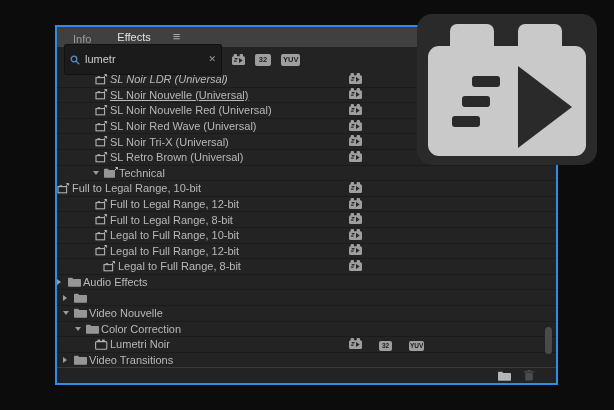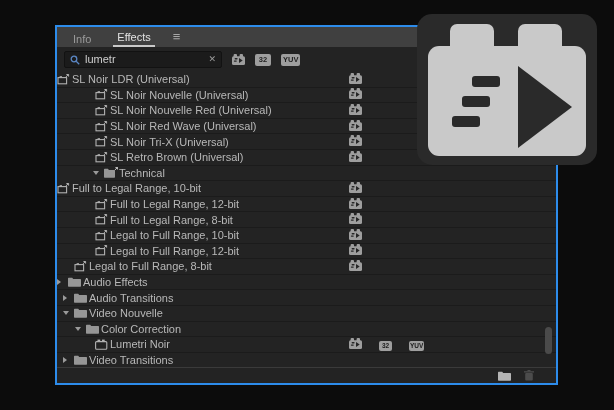--- a/index.html
+++ b/index.html
@@ -11,21 +11,21 @@
 
   
   .tab-bar { height:20px; background:#404040; display:flex; align-items:flex-end;
              padding-left:12px; font-size:11px; color:#9a9a9a; }
   .tab { padding:3px 4px 2px; margin-right:18px; }
   .tab.active { color:#e2e2e2; border-bottom:2px solid #c9c9c9; }
   .menu-icon { color:#a8a8a8; font-size:13px; padding-bottom:3px; }
 
   
   .search-row { display:flex; align-items:center; height:25px; padding:0 8px 0 7px; gap:10px; }
-  .search-field { display:flex; align-items:center; width:158px; height:17px;
+  .search-field { display:flex; align-items:center; width:158px; height:31px;
                   background:#1b1b1b; border:1px solid #121212; border-radius:2px;
                   padding:0 5px; gap:5px; }
   .search-value { flex:1; color:#cfcfcf; font-size:11px; line-height:1; }
   .clear-icon { color:#9a9a9a; font-size:9px; line-height:1; }
   .fbadge { display:inline-flex; align-items:center; justify-content:center; }
   .badge-chip { display:inline-flex; align-items:center; justify-content:center;
                 height:12px; min-width:16px; padding:0 2px; background:#9e9e9e;
                 border-radius:2px; color:#1f1f1f; font-size:7.5px; font-weight:bold; }
 
   
@@ -89,42 +89,42 @@
           <rect x="2.6" y="4.1" width="3" height="1.3" rx=".6" fill="#262626"></rect>
           <rect x="1.8" y="6.4" width="3" height="1.3" rx=".6" fill="#262626"></rect>
           <path d="M7 3.9 L10.7 6.5 L7 9.1 Z" fill="#262626"></path>
         </svg>
       </span>
     <span class="fbadge badge-chip">32</span>
     <span class="fbadge badge-chip">YUV</span>
   </div>
 
   <div class="list" id="effects-list">
-      <div class="row" style="">
+      <div class="row" style="padding-left: 38px; font-style: italic;">
         <span class="ricon">
           <svg width="13" height="11" viewBox="0 0 13 11">
             <rect x="1" y="3.6" width="8.6" height="6.2" fill="none" stroke="#b2b2b2" stroke-width="1.1"></rect>
             <rect x="2.6" y="2.2" width="2.4" height="1.4" fill="#b2b2b2"></rect>
             <path d="M11.4 0.6 L8.6 3.2" stroke="#b2b2b2" stroke-width="1" fill="none"></path>
             <path d="M9.4 0.5 L11.6 0.5 L11.6 2.6" fill="none" stroke="#b2b2b2" stroke-width="1"></path>
           </svg>
         </span>
         <span class="rlabel">SL Noir LDR (Universal)</span>
         <span class="badges">
           <span class="row-badge"><svg width="13" height="11" viewBox="0 0 13 11">
               <rect x="0" y="2.2" width="13" height="8.8" rx="1.5" fill="#9e9e9e"></rect>
               <rect x="1.6" y="0" width="3.4" height="4" rx="1" fill="#9e9e9e"></rect>
               <rect x="7.6" y="0" width="3.4" height="4" rx="1" fill="#9e9e9e"></rect>
               <rect x="2.6" y="4.1" width="3" height="1.3" rx=".6" fill="#262626"></rect>
               <rect x="1.8" y="6.4" width="3" height="1.3" rx=".6" fill="#262626"></rect>
               <path d="M7 3.9 L10.7 6.5 L7 9.1 Z" fill="#262626"></path>
             </svg></span>
         </span>
       </div>
-      <div class="row" style="padding-left: 38px;">
+      <div class="row" style="padding-left: 38px; text-decoration: underline;">
         <span class="ricon">
           <svg width="13" height="11" viewBox="0 0 13 11">
             <rect x="1" y="3.6" width="8.6" height="6.2" fill="none" stroke="#b2b2b2" stroke-width="1.1"></rect>
             <rect x="2.6" y="2.2" width="2.4" height="1.4" fill="#b2b2b2"></rect>
             <path d="M11.4 0.6 L8.6 3.2" stroke="#b2b2b2" stroke-width="1" fill="none"></path>
             <path d="M9.4 0.5 L11.6 0.5 L11.6 2.6" fill="none" stroke="#b2b2b2" stroke-width="1"></path>
           </svg>
         </span>
         <span class="rlabel">SL Noir Nouvelle (Universal)</span>
         <span class="badges">
@@ -333,21 +333,21 @@
           <span class="row-badge"><svg width="13" height="11" viewBox="0 0 13 11">
               <rect x="0" y="2.2" width="13" height="8.8" rx="1.5" fill="#9e9e9e"></rect>
               <rect x="1.6" y="0" width="3.4" height="4" rx="1" fill="#9e9e9e"></rect>
               <rect x="7.6" y="0" width="3.4" height="4" rx="1" fill="#9e9e9e"></rect>
               <rect x="2.6" y="4.1" width="3" height="1.3" rx=".6" fill="#262626"></rect>
               <rect x="1.8" y="6.4" width="3" height="1.3" rx=".6" fill="#262626"></rect>
               <path d="M7 3.9 L10.7 6.5 L7 9.1 Z" fill="#262626"></path>
             </svg></span>
         </span>
       </div>
-      <div class="row" style="padding-left: 17px;">
+      <div class="row" style="padding-left: 46px;">
         <span class="ricon">
           <svg width="13" height="11" viewBox="0 0 13 11">
             <rect x="1" y="3.6" width="8.6" height="6.2" fill="none" stroke="#b2b2b2" stroke-width="1.1"></rect>
             <rect x="2.6" y="2.2" width="2.4" height="1.4" fill="#b2b2b2"></rect>
             <path d="M11.4 0.6 L8.6 3.2" stroke="#b2b2b2" stroke-width="1" fill="none"></path>
             <path d="M9.4 0.5 L11.6 0.5 L11.6 2.6" fill="none" stroke="#b2b2b2" stroke-width="1"></path>
           </svg>
         </span>
         <span class="rlabel">Legal to Full Range, 8-bit</span>
         <span class="badges">
@@ -374,21 +374,20 @@
       </div>
       <div class="row" style="padding-left: 6px;">
         <span class="chev">
           <span class="tri-right"></span>
         </span>
         <span class="ricon">
           <svg width="13" height="10" viewBox="0 0 13 10">
             <path d="M0 1.5 Q0 .8 .7 .8 L4.2 .8 L5.2 2 L12.3 2 Q13 2 13 2.7 L13 9 Q13 9.7 12.3 9.7 L.7 9.7 Q0 9.7 0 9 Z" fill="#969696"></path>
           </svg>
         </span>
-        <span class="rlabel">Audio Transitions</span>
       </div>
       <div class="row" style="padding-left: 6px;">
         <span class="chev">
           <span class="tri-down"></span>
         </span>
         <span class="ricon">
           <svg width="13" height="10" viewBox="0 0 13 10">
             <path d="M0 1.5 Q0 .8 .7 .8 L4.2 .8 L5.2 2 L12.3 2 Q13 2 13 2.7 L13 9 Q13 9.7 12.3 9.7 L.7 9.7 Q0 9.7 0 9 Z" fill="#969696"></path>
           </svg>
         </span>

